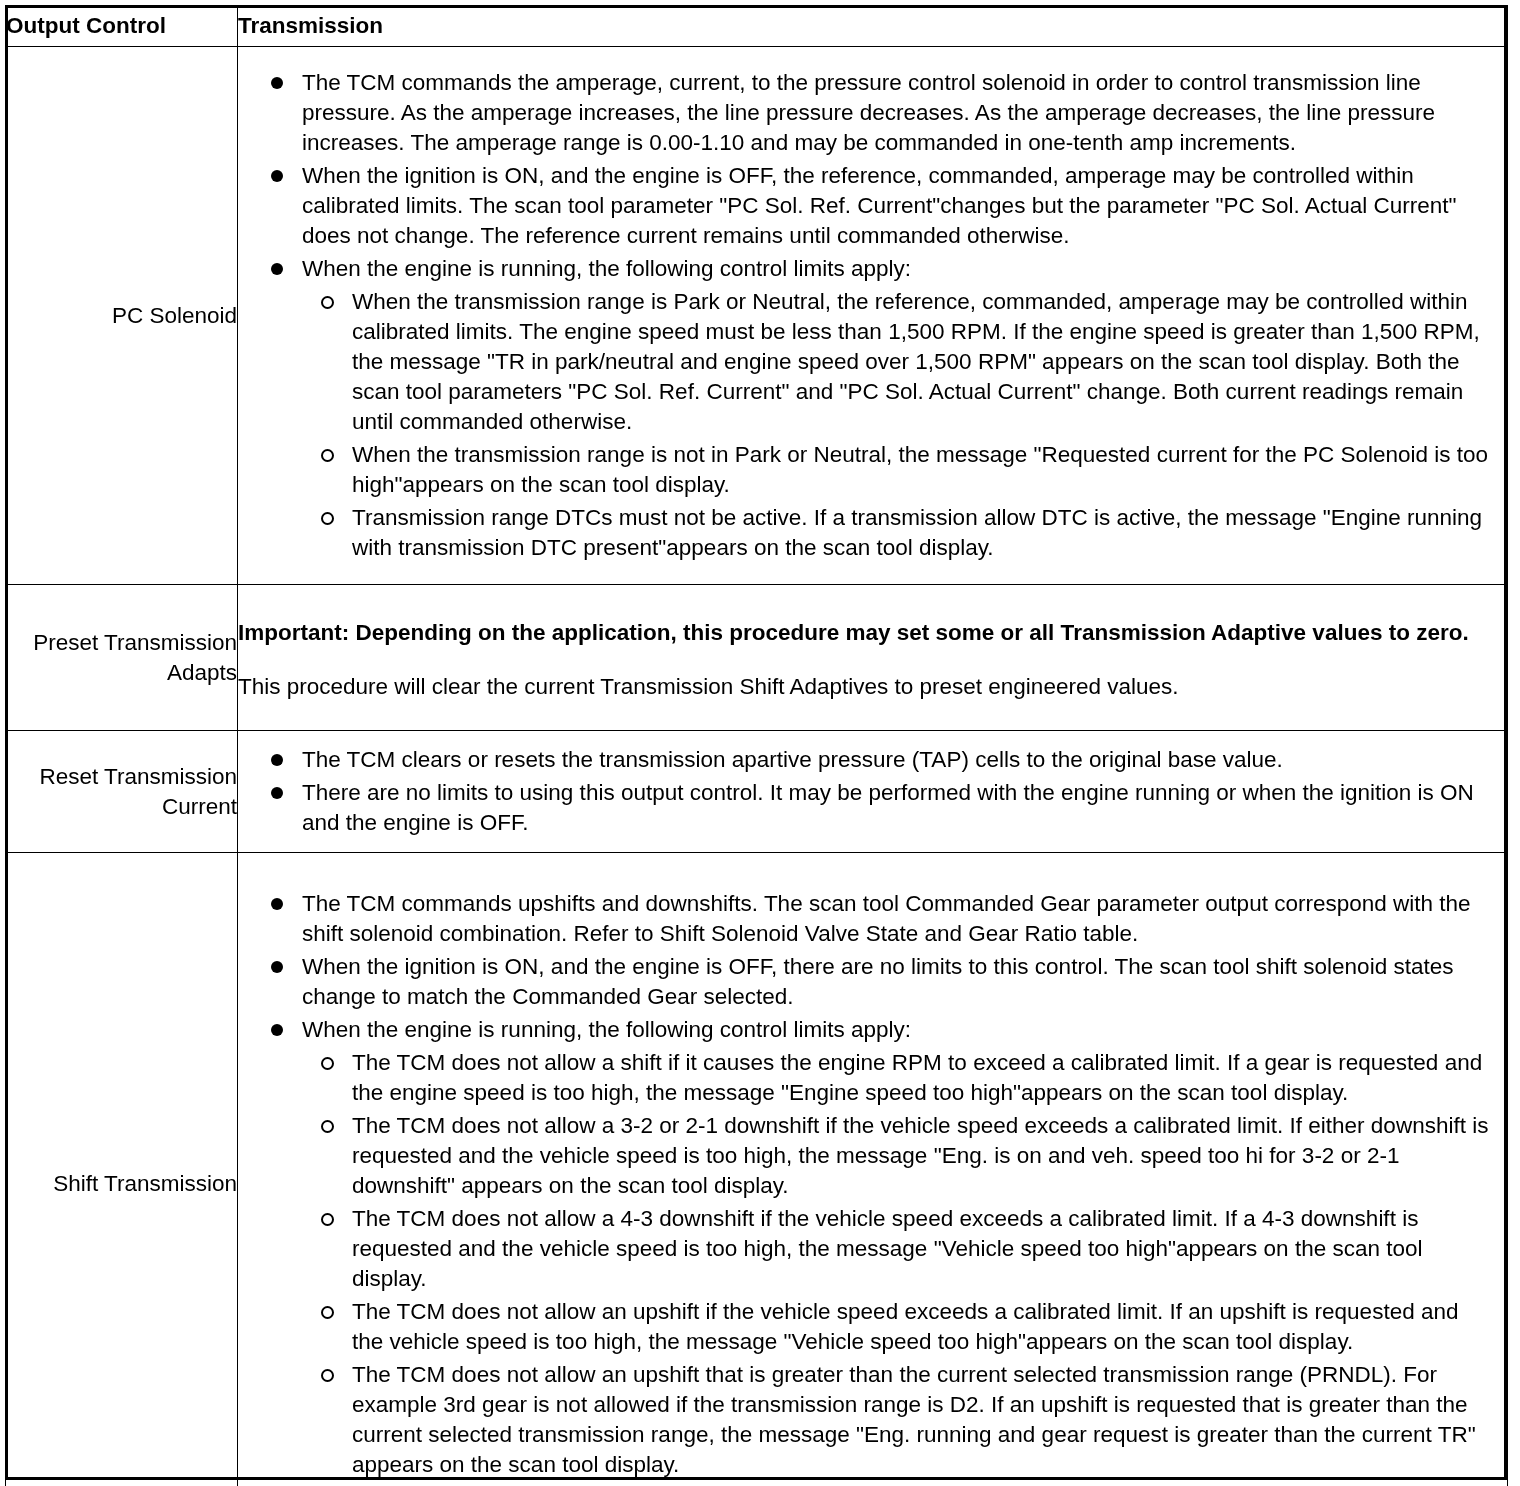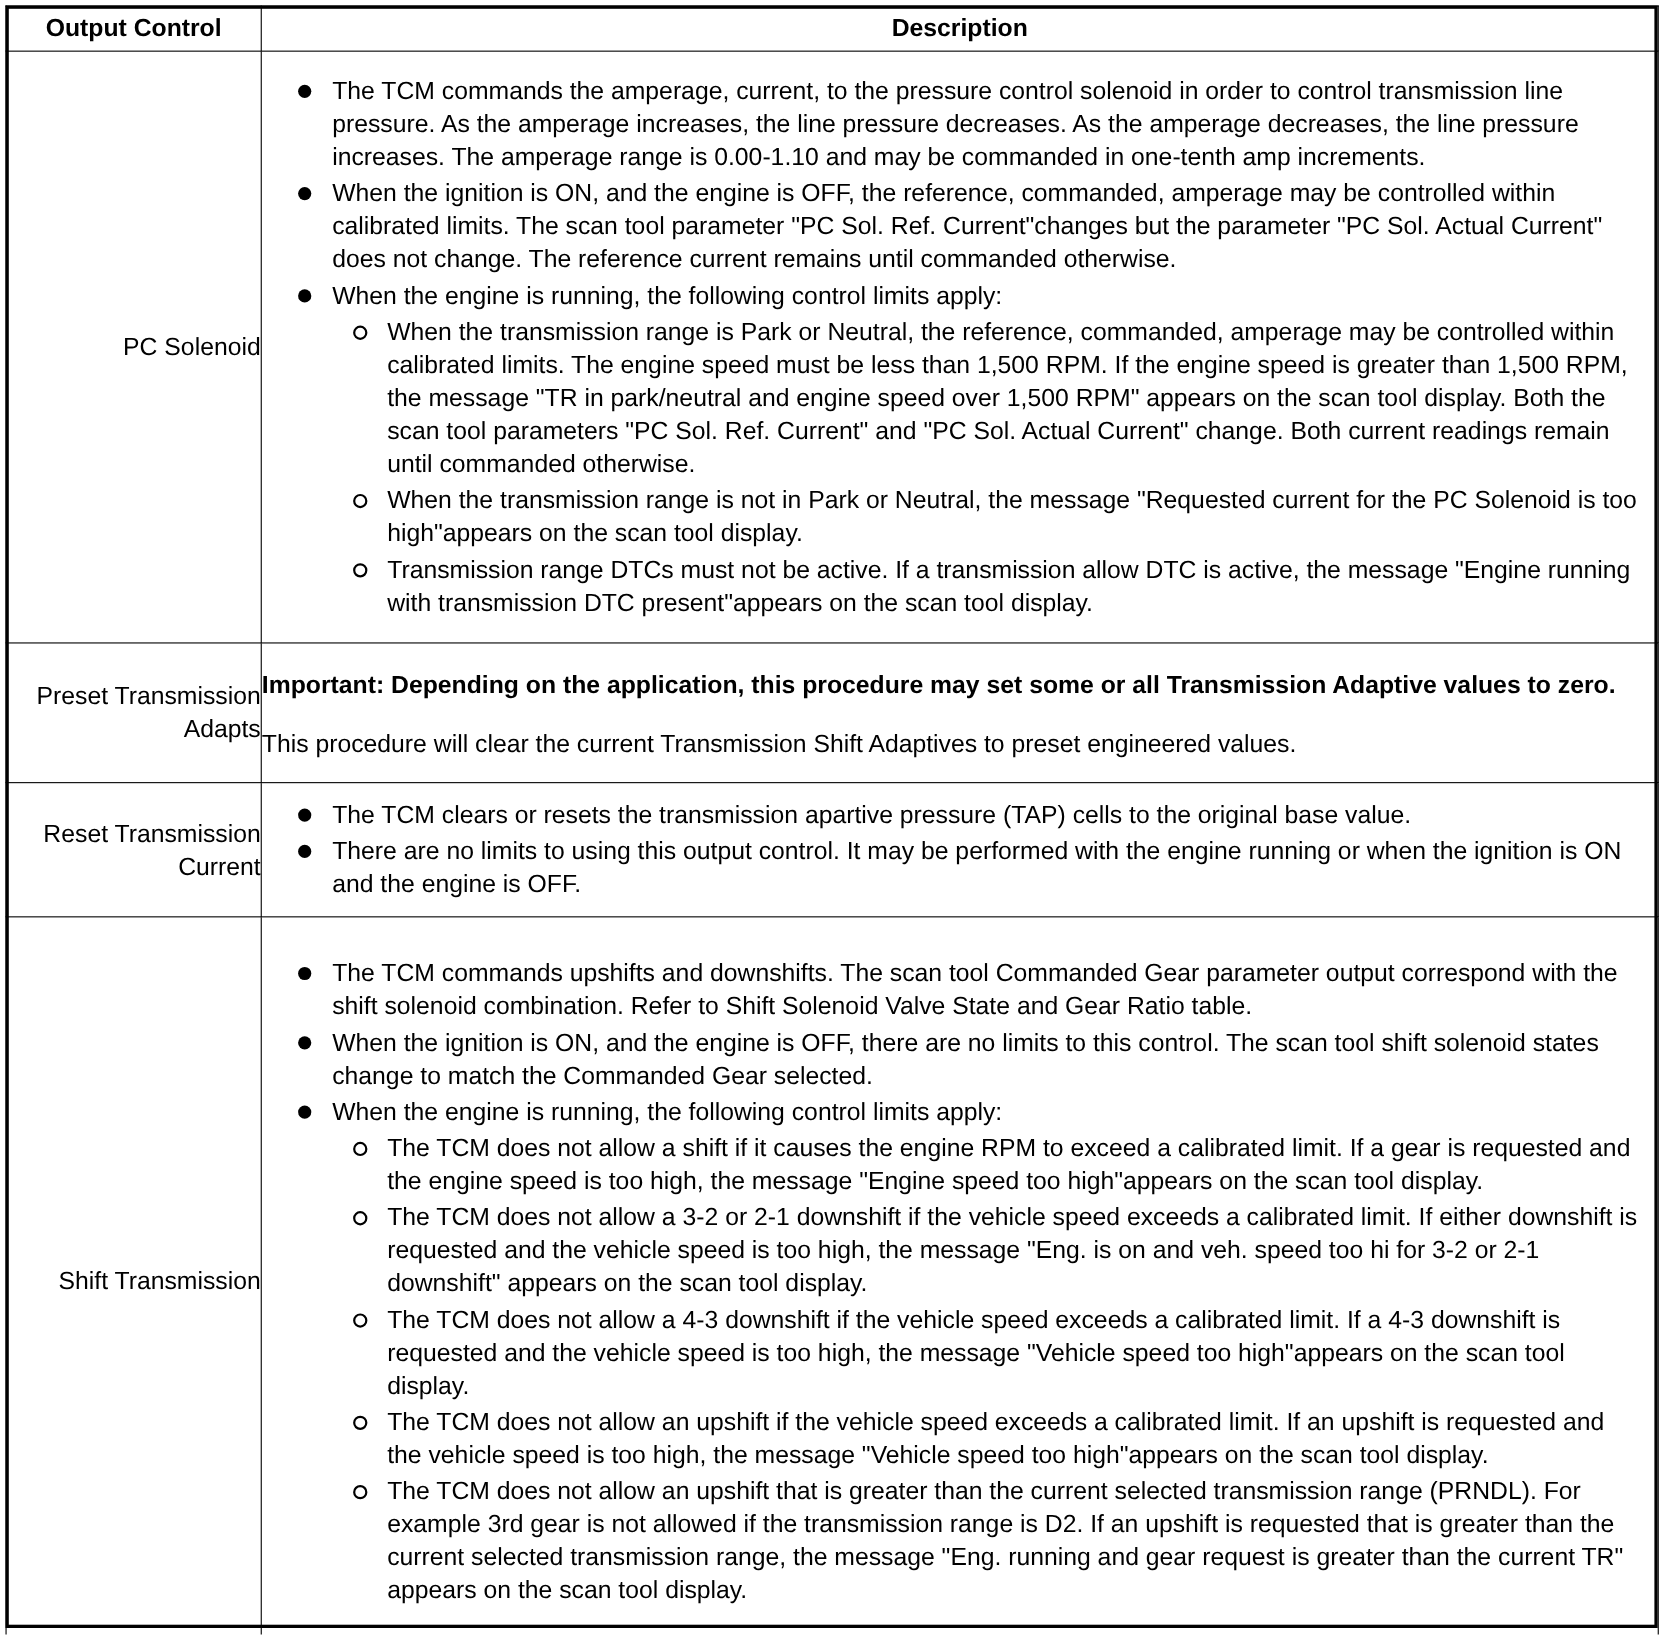--- a/index.html
+++ b/index.html
@@ -19,21 +19,21 @@
   table.doc td, table.doc th {
     border: 1.5px solid #000;
     vertical-align: middle;
     font-size: 22.5px;
     line-height: 30px;
     padding: 0;
   }
   col.c1 { width: 232px; }
   col.c2 { width: 1270px; }
   th {
-    font-weight: bold; text-align: center; height: 40px; margin-left: 20px;
+    font-weight: bold; text-align: left; height: 40px; margin-left: 20px;
   }
   td.name {
     padding-left: 6px; padding-right: 4px;
     text-align: right;
   }
   td.desc { padding: 3px 8px 3px 6px; }
   ul.l1 { list-style: none; margin: 14px; padding: 0; }
   ul.l1 > li { position: relative; padding-left: 50px; margin: 0 0 3px 0; }
   ul.l1 > li > .bullet {
     position: absolute; left: 19px; top: 9px; width: 12px; height: 12px;
@@ -54,21 +54,21 @@
 <div class="frame"></div>
 
 <table class="doc">
   <colgroup>
       <col class="c1">
       <col class="c2">
     </colgroup>
   <thead>
     <tr>
       <th>Output Control</th>
-      <th>Description</th>
+      <th>Transmission</th>
     </tr>
   </thead>
   <tbody>
 
     <tr style="height:538px;">
       <td class="name">PC Solenoid</td>
       <td class="desc">
         <ul class="l1">
           <li><span class="bullet"></span><span>The TCM commands the amperage, current, to the pressure control solenoid in order to control transmission line pressure. As the amperage increases, the line pressure decreases. As the amperage decreases, the line pressure increases. The amperage range is 0.00-1.10 and may be commanded in one-tenth amp increments.</span></li>
           <li><span class="bullet"></span><span>When the ignition is ON, and the engine is OFF, the reference, commanded, amperage may be controlled within calibrated limits. The scan tool parameter "PC Sol. Ref. Current"changes but the parameter "PC Sol. Actual Current" does not change. The reference current remains until commanded otherwise.</span></li>
@@ -76,21 +76,21 @@
             <ul class="l2">
               <li><span class="ring"></span><span>When the transmission range is Park or Neutral, the reference, commanded, amperage may be controlled within calibrated limits. The engine speed must be less than 1,500 RPM. If the engine speed is greater than 1,500 RPM, the message "TR in park/neutral and engine speed over 1,500 RPM" appears on the scan tool display. Both the scan tool parameters "PC Sol. Ref. Current" and "PC Sol. Actual Current" change. Both current readings remain until commanded otherwise.</span></li>
               <li><span class="ring"></span><span>When the transmission range is not in Park or Neutral, the message "Requested current for the PC Solenoid is too high"appears on the scan tool display.</span></li>
               <li><span class="ring"></span><span>Transmission range DTCs must not be active. If a transmission allow DTC is active, the message "Engine running with transmission DTC present"appears on the scan tool display.</span></li>
             </ul>
           </li>
         </ul>
       </td>
     </tr>
 
-    <tr style="height:127px;">
+    <tr style="height:146px;">
       <td class="name">Preset Transmission Adapts</td>
       <td class="desc">
         <div class="important">Important: Depending on the application, this procedure may set some or all Transmission Adaptive values to zero.</div>
         <div class="para">This procedure will clear the current Transmission Shift Adaptives to preset engineered values.</div>
       </td>
     </tr>
 
     <tr style="height:105px;">
       <td class="name">Reset Transmission Current</td>
       <td class="desc">

